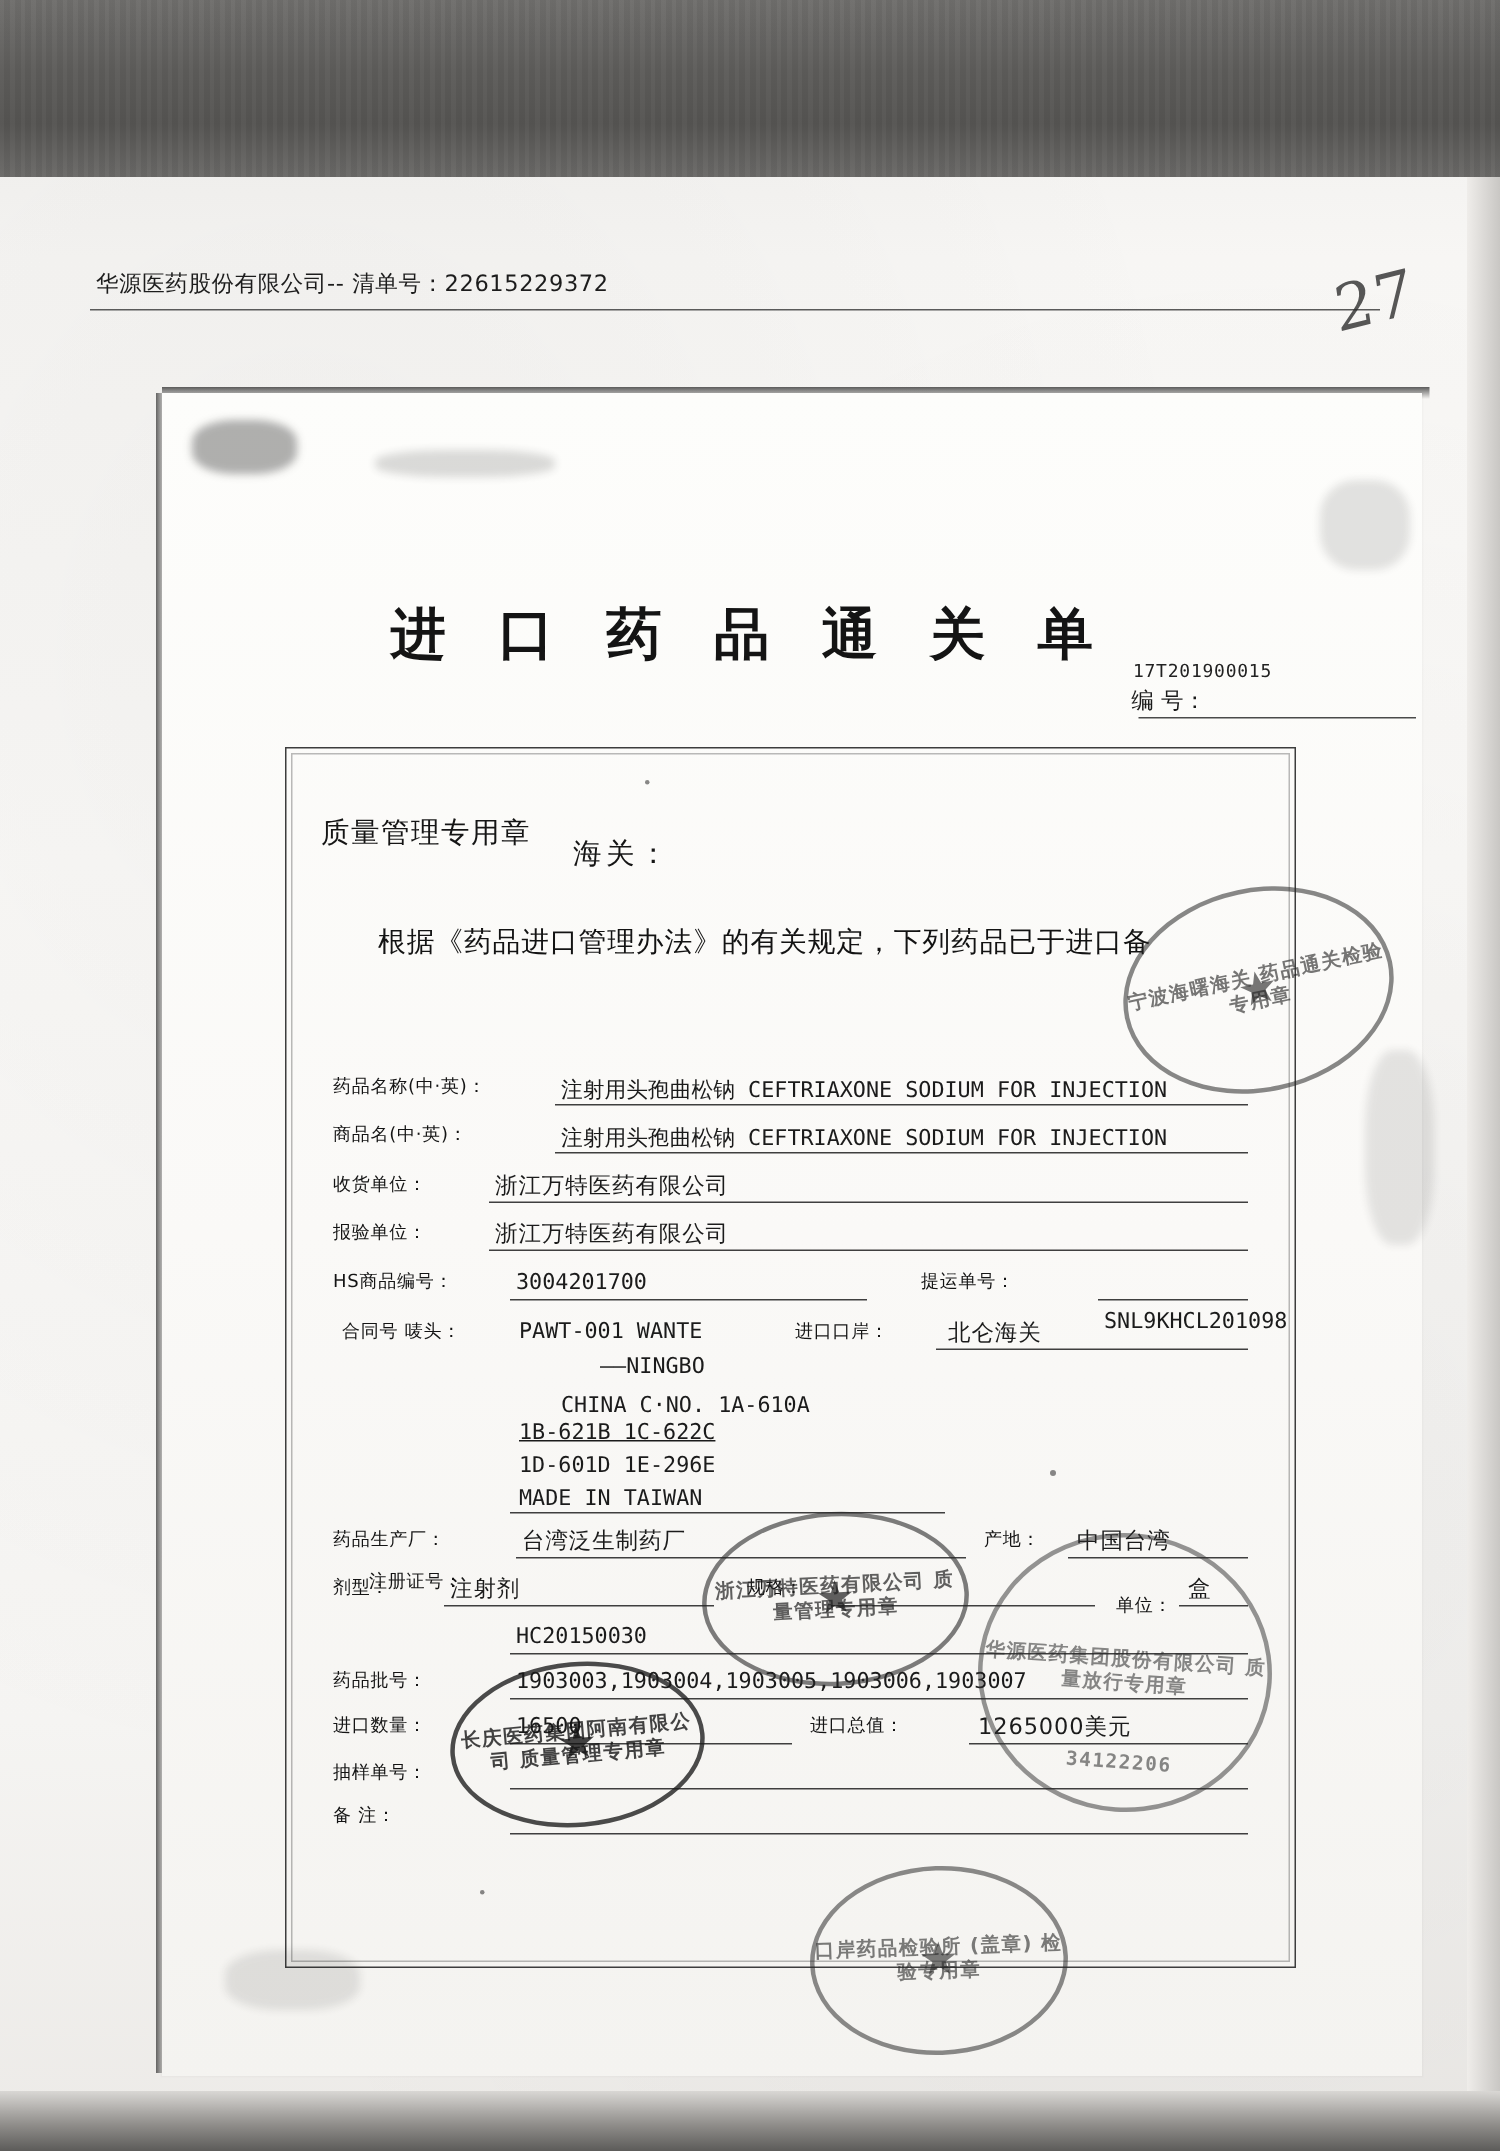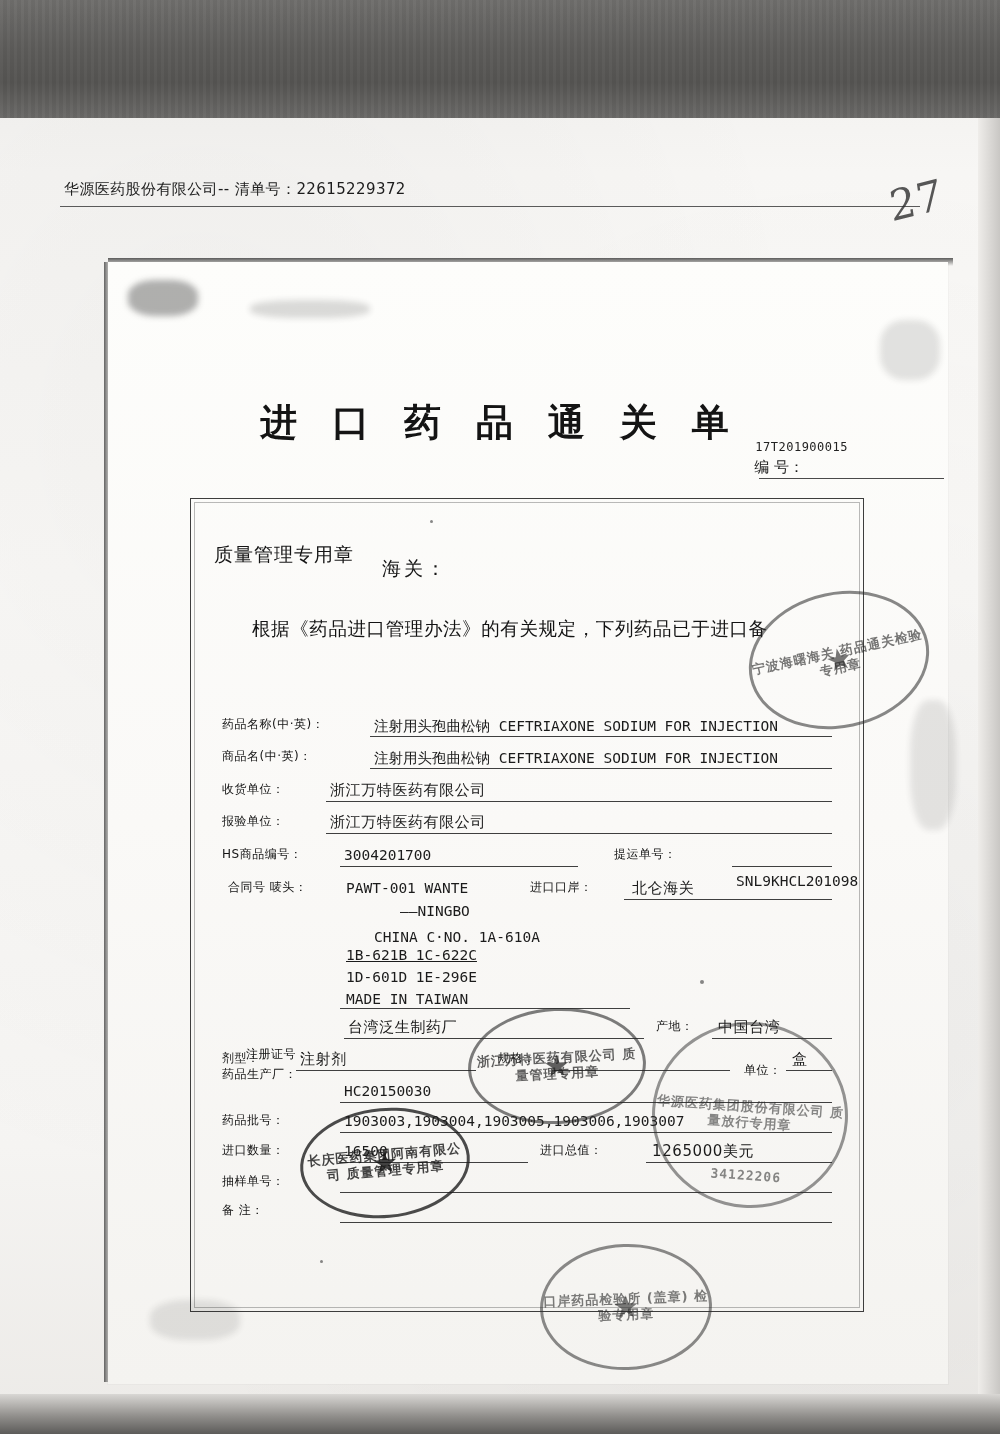--- a/index.html
+++ b/index.html
@@ -361,21 +361,21 @@
   <div class="field-value cjk" style="left:632px; top:879px;">北仑海关</div>
   <div class="underline" style="left:624px; top:899px; width:208px;"></div>
 
   <div class="field-value" style="left:400px; top:903px;">——NINGBO</div>
   <div class="field-value" style="left:346px; top:929px;margin-left:28px;">CHINA C·NO. 1A-610A</div>
   <div class="field-value" style="left:346px; top:947px;text-decoration:underline;">1B-621B 1C-622C</div>
   <div class="field-value" style="left:346px; top:969px;">1D-601D 1E-296E</div>
   <div class="field-value" style="left:346px; top:991px;">MADE IN TAIWAN</div>
   <div class="underline" style="left:340px; top:1008px; width:290px;"></div>
 
-  <div class="field-label" style="left:222px; top:1018px;margin-top:48px;">药品生产厂：</div>
+  <div class="field-label" style="left:222px; top:1018px;">药品生产厂：</div>
   <div class="field-value cjk" style="left:348px; top:1018px;">台湾泛生制药厂</div>
   <div class="underline" style="left:344px; top:1038px; width:300px;"></div>
   <div class="field-label" style="left:656px; top:1018px;">产地：</div>
   <div class="field-value cjk" style="left:718px; top:1018px;">中国台湾</div>
   <div class="underline" style="left:712px; top:1038px; width:120px;"></div>
 
   <div class="field-label" style="left:222px; top:1050px;">剂型：</div>
   <div class="field-value cjk" style="left:300px; top:1050px;">注射剂</div>
   <div class="underline" style="left:296px; top:1070px; width:180px;"></div>
   <div class="field-label" style="left:498px; top:1050px;">规格：</div>

